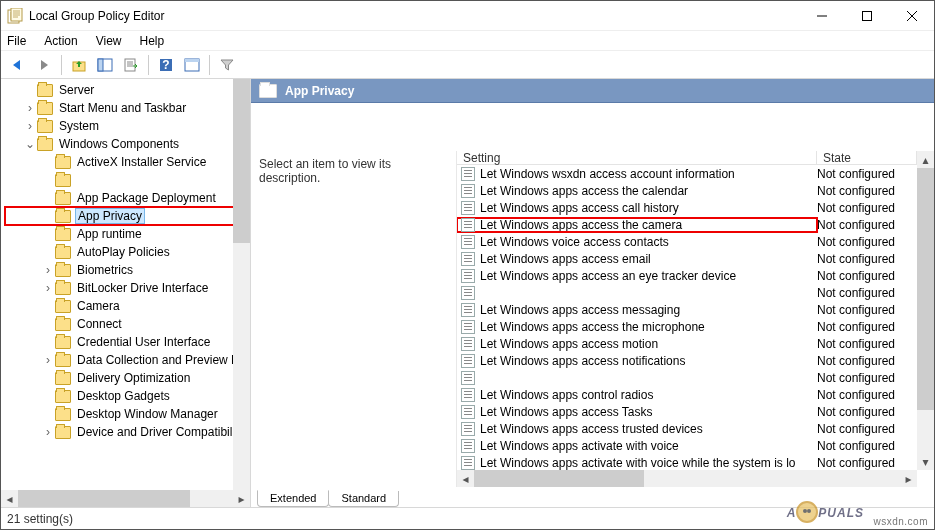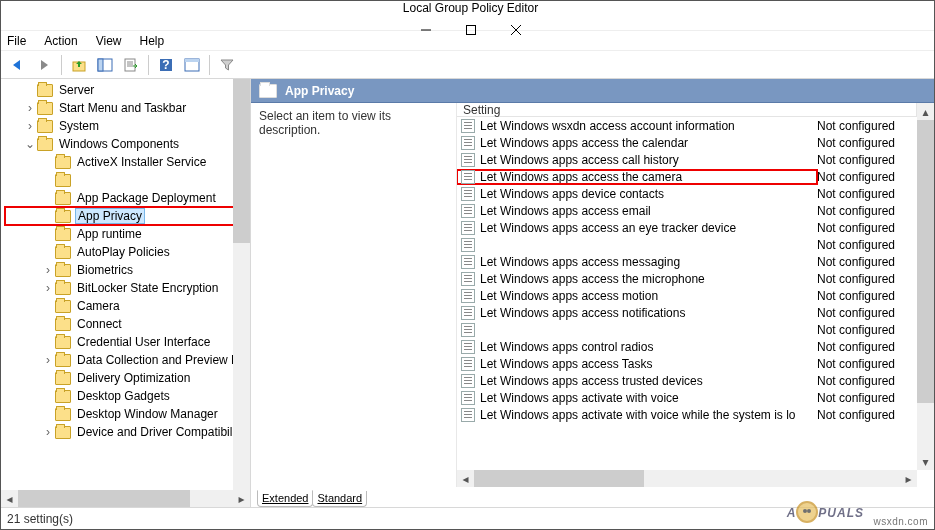--- a/index.html
+++ b/index.html
@@ -1,17 +1,17 @@
 <!DOCTYPE html>
 <html><head>
 <meta charset="utf-8">
 <style>
   * { box-sizing: border-box; margin: 0; padding: 0; font-family: "Segoe UI", Tahoma, sans-serif; font-size: 12px; }
   body { width: 935px; height: 530px; background: #fff; border: 1px solid #555; overflow: hidden; display: flex; flex-direction: column; position: relative; }
-  .titlebar { height: 30px; display: flex; align-items: center; padding: 0 0 0 6px; border-bottom: 1px solid #eee; flex-direction: column; }
+  .titlebar { height: 30px; display: flex; align-items: center; padding: 0 0 0 6px; border-bottom: 1px solid #eee; }
   .titlebar .title-icon { width: 16px; height: 16px; margin-right: 6px; }
   .titlebar .title { flex: 1; color: #000; font-size: 12px; }
   .winctrl { display: flex; }
   .winctrl div { width: 45px; height: 29px; display: flex; align-items: center; justify-content: center; color: #000; font-family: sans-serif; font-size: 12px; }
   .menubar { height: 20px; display: flex; align-items: center; padding: 0 6px; gap: 18px; border-bottom: 1px solid #eee; }
   .menubar span { font-size: 12px; }
   .toolbar { height: 28px; display: flex; align-items: center; padding: 0 6px; gap: 4px; border-bottom: 1px solid #d8d8d8; }
   .toolbar .sep { width: 1px; height: 20px; background: #ccc; margin: 0 2px; }
   .tb-btn { width: 22px; height: 22px; display: flex; align-items: center; justify-content: center; }
   .main { flex: 1; display: flex; overflow: hidden; }
@@ -28,21 +28,21 @@
   .tree-hscroll { height: 17px; background: #f0f0f0; display: flex; align-items: center; }
   .tree-hscroll .arrow { width: 17px; height: 17px; display:flex; align-items:center; justify-content:center; color:#555; }
   .tree-hscroll .track { flex:1; height: 17px; position: relative; }
   .tree-hscroll .thumb { position:absolute; left:0; width: 80%; height: 100%; background:#cdcdcd; }
   .tree-vscroll { position:absolute; right:0; top:0; bottom:17px; width:17px; background:#f0f0f0; }
   .tree-vscroll .thumb { position:absolute; top:0; height:40%; width:100%; background:#cdcdcd; }
   .right { flex: 1; display: flex; flex-direction: column; overflow: hidden; }
   .right-header { height: 24px; background: #7997c1; display: flex; align-items: center; padding-left: 8px; gap: 8px; color: #fff; border-bottom:1px solid #5a7aa8; }
   .right-header .fld-white { width: 18px; height: 14px; background:#fff; border:1px solid #ddd; border-radius:1px; position:relative; }
   .right-header .fld-white::before { content:""; position:absolute; top:-3px; left:0; width:8px; height:3px; background:#fff; border:1px solid #ddd; border-bottom:none; }
-  .right-body { flex:1; display:flex; overflow:hidden; position:relative; }
+  .right-body { flex:1; display:flex; overflow:hidden; position:relative;margin-top:48px; }
   .desc-col { width: 205px; padding: 6px 8px; font-size: 12px; color:#333; }
   .list-col { flex:1; display:flex; flex-direction:column; position:relative; overflow:hidden; border-left:1px solid #e8e8e8; }
   .list-head { height: 14px; display:flex; align-items:stretch; border-bottom:1px solid #e4e4e4; }
   .list-head .col { display:flex; align-items:center; padding-left:6px; border-right:1px solid #e4e4e4; color:#333; background:#fff; }
   .list-head .col.setting { flex:1; }
   .list-head .col.state { width: 100px; }
   .list-rows { flex:1; overflow:hidden; position:relative; }
   .row { height: 17px; display:flex; align-items:center; }
   .row .cell-setting { flex:1; display:flex; align-items:center; padding-left:4px; gap:5px; white-space:nowrap; overflow:hidden; }
   .row .cell-state { width: 100px; padding-left: 0; white-space:nowrap; overflow:hidden; }
@@ -51,21 +51,21 @@
   .row.hl .cell-setting { outline:2px solid #e00; outline-offset:-1px; padding-right:4px; }
   .list-vscroll { position:absolute; right:0; top:0; bottom:17px; width:17px; background:#f0f0f0; }
   .list-vscroll .arrow { height:17px; display:flex; align-items:center; justify-content:center; color:#555; }
   .list-vscroll .track { position:absolute; top:17px; bottom:17px; left:0; right:0; }
   .list-vscroll .track .thumb { position:absolute; top:0; height:85%; width:100%; background:#cdcdcd; }
   .list-hscroll { height:17px; background:#f0f0f0; display:flex; align-items:center; margin-right:17px; }
   .list-hscroll .arrow { width:17px; height:17px; display:flex; align-items:center; justify-content:center; color:#555; }
   .list-hscroll .track { flex:1; position:relative; height:100%; }
   .list-hscroll .thumb { position:absolute; left:0; width:40%; height:100%; background:#cdcdcd; }
   .tabs { height: 20px; display:flex; align-items:flex-end; padding-left:6px; gap:0; }
-  .tab { border:1px solid #bbb; border-top:none; border-radius:0 0 4px 4px; padding:1px 4px 2px; font-size:11px; background:#fff; margin-right:-1px;text-decoration:underline; }
+  .tab { border:1px solid #bbb; border-top:none; border-radius:0 0 4px 4px; padding:1px 12px 2px; font-size:11px; background:#fff; margin-right:-1px; }
   .tab.active { background:#fff; font-weight: normal; border-top:1px solid #fff; margin-top:-1px; }
   .statusbar { height: 22px; border-top:1px solid #d8d8d8; display:flex; align-items:center; padding-left:6px; font-size:12px; color:#333; }
   .watermark { position:absolute; right:6px; bottom:2px; font-size:10px; color:#777; letter-spacing:0.5px; }
   .logo { position:absolute; right:70px; bottom:6px; font-size:20px; font-weight:bold; color:#335; opacity:0.7; letter-spacing:1px; font-style:italic; }
   .logo .o { display:inline-block; width:22px; height:22px; background:#e8c060; border-radius:50%; vertical-align:middle; border:2px solid #c79020; position:relative; }
   .logo .o::before,.logo .o::after{content:"";position:absolute;width:4px;height:4px;background:#333;border-radius:50%;top:6px;}
   .logo .o::before{left:5px;} .logo .o::after{right:5px;}
 </style>
 </head>
 <body>
@@ -221,21 +221,21 @@
         <div class="tree-item">
           <span class="sp" style="width: 36px;"></span>
           <span class="tw">›</span>
           <span class="fld"></span>
           <span class="lbl">Biometrics</span>
         </div>
         <div class="tree-item">
           <span class="sp" style="width: 36px;"></span>
           <span class="tw">›</span>
           <span class="fld"></span>
-          <span class="lbl">BitLocker State Encryption</span>
+          <span class="lbl">BitLocker Drive Interface</span>
         </div>
         <div class="tree-item">
           <span class="sp" style="width: 36px;"></span>
           <span class="tw"></span>
           <span class="fld"></span>
           <span class="lbl">Camera</span>
         </div>
         <div class="tree-item">
           <span class="sp" style="width: 36px;"></span>
           <span class="tw"></span>
@@ -296,20 +296,21 @@
       <div class="fld-white"></div>
       <span style="font-weight:bold;">App Privacy</span>
     </div>
     <div class="right-body">
       <div class="desc-col">
         <span>Select an item to view its description.</span>
       </div>
       <div class="list-col">
         <div class="list-head">
           <div class="col setting">Setting</div>
+          <div class="col state">State</div>
           <div style="width:17px"></div>
         </div>
         <div class="list-rows" id="list-rows">
             <div class="row">
               <div class="cell-setting">
                 <span class="picon"></span>
                 <span>Let Windows wsxdn access account information</span>
               </div>
               <div class="cell-state">Not configured</div>
               <div style="width: 17px;"></div>
@@ -334,21 +335,21 @@
               <div class="cell-setting">
                 <span class="picon"></span>
                 <span>Let Windows apps access the camera</span>
               </div>
               <div class="cell-state">Not configured</div>
               <div style="width: 17px;"></div>
             </div>
             <div class="row">
               <div class="cell-setting">
                 <span class="picon"></span>
-                <span>Let Windows apps device contacts</span>
+                <span>Let Windows voice access contacts</span>
               </div>
               <div class="cell-state">Not configured</div>
               <div style="width: 17px;"></div>
             </div>
             <div class="row">
               <div class="cell-setting">
                 <span class="picon"></span>
                 <span>Let Windows apps access email</span>
               </div>
               <div class="cell-state">Not configured</div>

